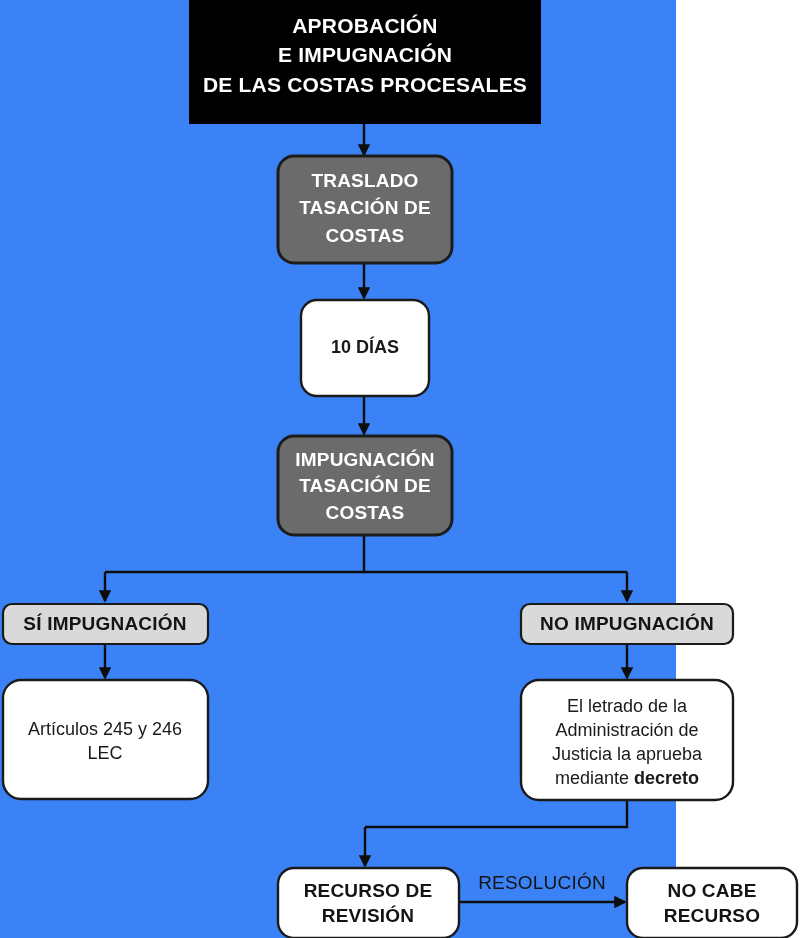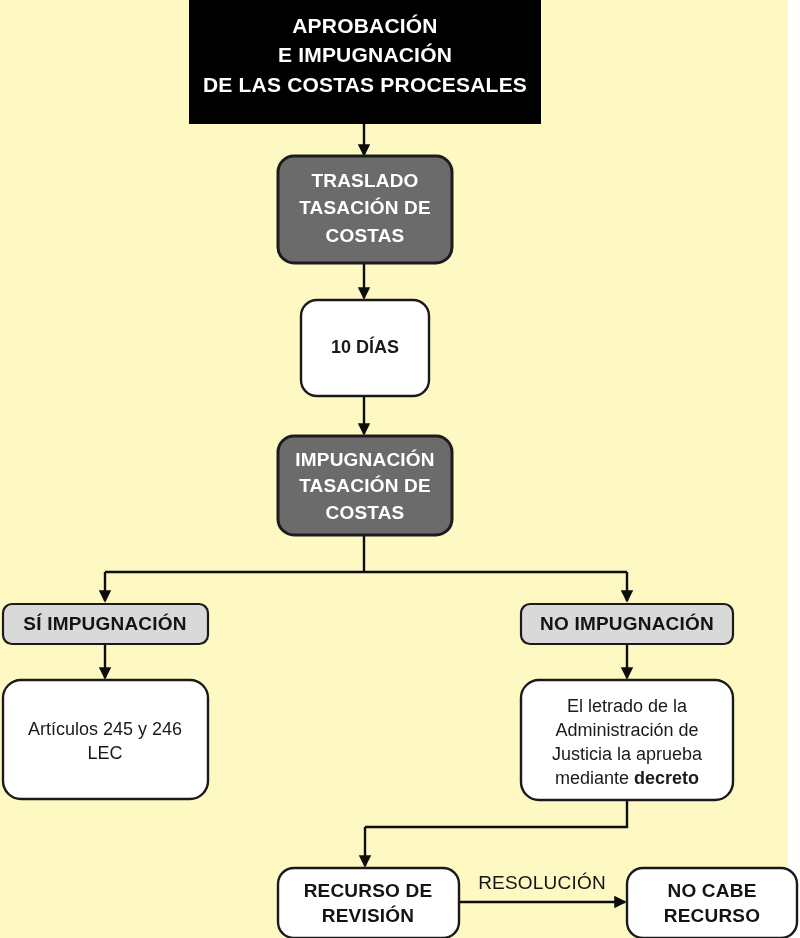--- a/index.html
+++ b/index.html
@@ -9,23 +9,23 @@
     background: #ffffff;
   }
   body {
     width: 800px;
     height: 938px;
     overflow: hidden;
     font-family: "Liberation Sans", sans-serif;
   }
   #flowchart-root {
     position: relative;
-    width: 788px;
+    width: 676px;
     height: 938px;
-    background: #fef9c3;
+    background: #3b82f6;
   }
   svg.chart {
     display: block;
     width: 800px;
     height: 938px;
   }
   .node-text {
     font-family: "Liberation Sans", sans-serif;
     text-anchor: middle;
     dominant-baseline: middle;

